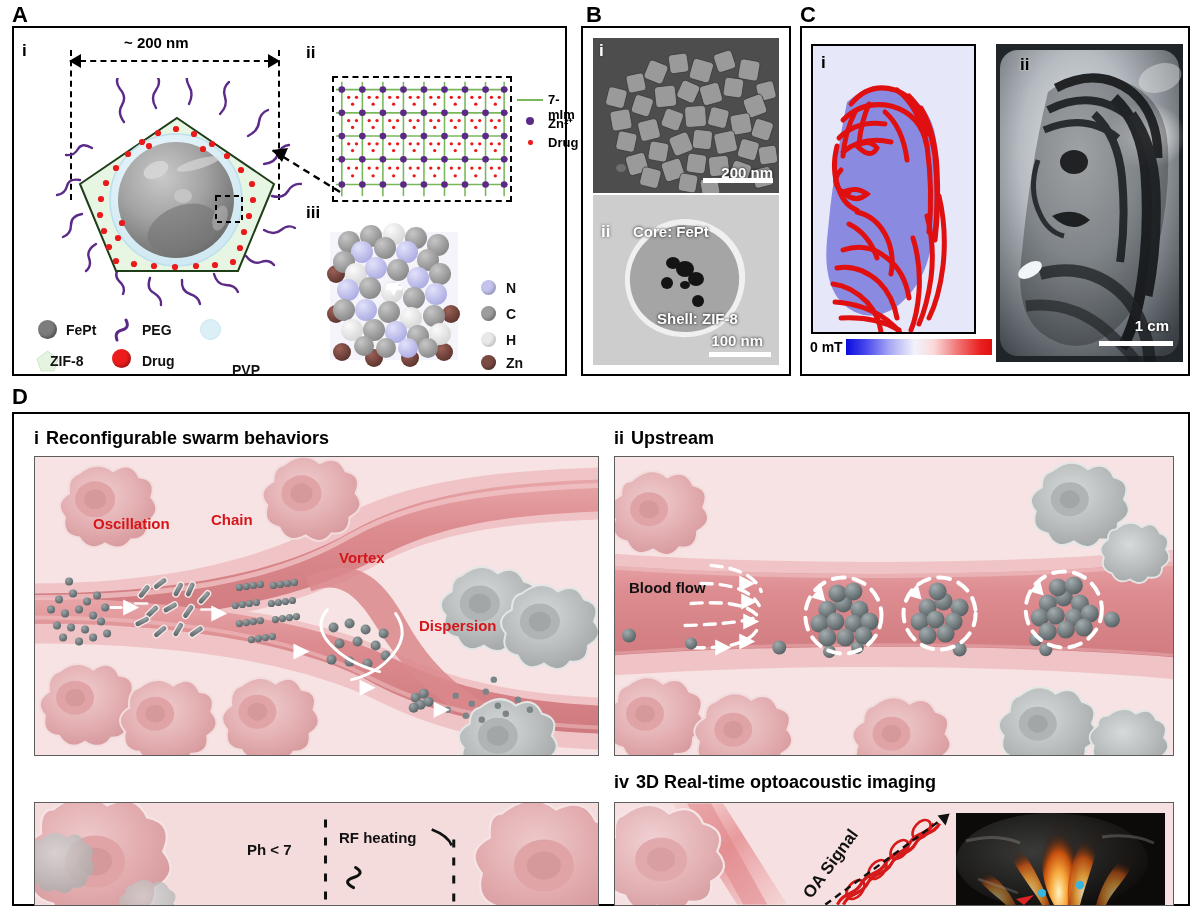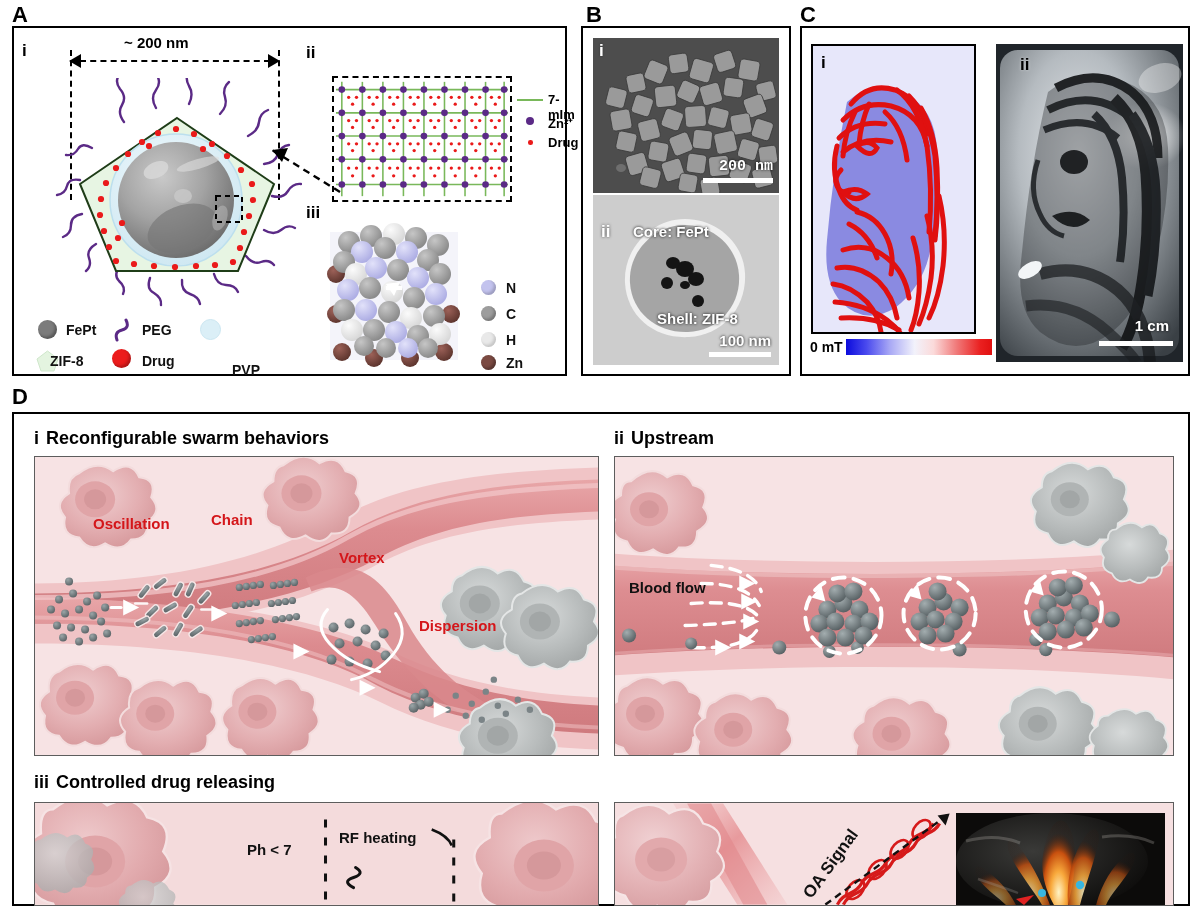--- a/index.html
+++ b/index.html
@@ -580,42 +580,42 @@
           <rect x="94" y="116" width="19" height="19" rx="4" transform="rotate(8 103 125)"></rect>
           <rect x="116" y="118" width="20" height="20" rx="4" transform="rotate(-6 126 128)"></rect>
           <rect x="138" y="124" width="19" height="19" rx="4" transform="rotate(20 147 133)"></rect>
           <rect x="160" y="130" width="19" height="19" rx="4" transform="rotate(-14 169 139)"></rect>
           <rect x="86" y="136" width="18" height="18" rx="4" transform="rotate(10 95 145)"></rect>
           <rect x="108" y="140" width="18" height="18" rx="4" transform="rotate(-10 117 149)"></rect>
         </g>
         <ellipse cx="28" cy="130" rx="5" ry="4" fill="#6e6e6e"></ellipse>
       </svg>
       <div class="roman white" style="left:6px; top:4px;">i</div>
-      <div class="scaletext" style="right:6px; bottom:18px;font-family:Liberation Mono, monospace;">200 nm</div>
+      <div class="scaletext" style="right:6px; bottom:12px;">200 nm</div>
       <div class="scalebar" style="right:6px; bottom:10px; width:70px;"></div>
     </div>
 
     <div class="micro" style="left:10px; top:167px; width:186px; height:170px; background:#cfcfcf;">
       <svg width="186" height="170" viewBox="0 0 186 170">
         <rect width="186" height="170" fill="#cdcdcd"></rect>
         <path d="M92,24 C122,24 150,46 152,78 C154,112 130,140 96,142 C62,144 34,122 32,88 C30,54 58,24 92,24 Z" fill="#f0f0f0"></path>
         <path d="M92,30 C118,30 144,50 146,80 C148,110 126,136 95,137 C64,138 39,118 37,88 C35,56 62,30 92,30 Z" fill="#a5a5a5"></path>
         <g fill="#141414">
           <ellipse cx="92" cy="74" rx="9" ry="8"></ellipse>
           <ellipse cx="80" cy="68" rx="7" ry="6"></ellipse>
           <ellipse cx="103" cy="84" rx="8" ry="7"></ellipse>
           <ellipse cx="74" cy="88" rx="6" ry="6"></ellipse>
           <ellipse cx="105" cy="106" rx="6" ry="6"></ellipse>
           <ellipse cx="92" cy="90" rx="5" ry="4"></ellipse>
         </g>
       </svg>
       <div class="roman" style="left:8px; top:28px; color:#fff; text-shadow:0 0 3px #444;">ii</div>
       <div class="micro-label" style="left:40px; top:28px;">Core: FePt</div>
       <div class="micro-label" style="left:28px; bottom:38px;margin-left:36px;">Shell: ZIF-8</div>
-      <div class="scaletext" style="right:8px; bottom:16px;margin-left:15px;">100 nm</div>
+      <div class="scaletext" style="right:16px; bottom:16px;margin-left:15px;">100 nm</div>
       <div class="scalebar" style="right:8px; bottom:8px; width:62px;"></div>
     </div>
   </div>
 
   <div class="panel-letter" style="left:800px; top:4px;">C</div>
   <div class="frame" id="panelC">
 
     <div class="subframe" style="left:9px; top:16px; width:165px; height:290px; border-width:2px; background:#e9e9fb;">
       <svg width="100%" height="100%" viewBox="0 0 161 286">
         <rect width="161" height="286" fill="#e7e7fa"></rect>
@@ -1065,23 +1065,20 @@
           <g stroke="#ffffff" stroke-width="4" fill="none" stroke-dasharray="12,9" stroke-linecap="round">
             <circle cx="448" cy="152" r="38"></circle>
           </g>
           <polygon points="414,134 424,122 428,138" fill="#ffffff"></polygon>
         </g>
       </svg>
 
       <div class="dark-label" style="left:14px; top:122px;">Blood flow</div>
     </div>
 
-    <div class="sub-title" style="left:20px; top:358px;">
-      <span class="rn">iii</span><span>Controlled drug releasing</span>
-    </div>
     <div class="vesselbox" style="left:20px; top:388px; width:565px; height:104px;">
       <svg width="100%" height="100%" viewBox="0 0 562 101">
         <defs>
           <radialGradient id="cellP3" cx="42%" cy="34%" r="68%">
             <stop offset="0%" stop-color="#eec9cb"></stop>
               <stop offset="60%" stop-color="#e2abae"></stop>
               <stop offset="100%" stop-color="#d5989b"></stop>
           </radialGradient>
           <radialGradient id="cellG3" cx="42%" cy="34%" r="68%">
             <stop offset="0%" stop-color="#d4d7d7"></stop>
@@ -1104,20 +1101,23 @@
         <line x1="290" y1="16" x2="290" y2="101" stroke="#111" stroke-width="3" stroke-dasharray="8,10"></line>
         <line x1="418" y1="36" x2="418" y2="101" stroke="#111" stroke-width="3" stroke-dasharray="8,10"></line>
         <path d="M396,26 q16,6 20,16" stroke="#111" stroke-width="2.6" fill="none"></path>
 
         <path d="M318,84 q-12,-6 0,-10 q12,-4 2,-10" stroke="#111" stroke-width="3" fill="none" stroke-linecap="round"></path>
       </svg>
       <div class="dark-label" style="left:212px; top:38px;">Ph &lt; 7</div>
       <div class="dark-label" style="left:304px; top:26px;">RF heating</div>
     </div>
 
+    <div class="sub-title" style="left:600px; top:358px;">
+      <span class="rn">iv</span><span>3D Real-time optoacoustic imaging</span>
+    </div>
     <div class="vesselbox" style="left:600px; top:388px; width:560px; height:104px;">
       <svg width="100%" height="100%" viewBox="0 0 557 101">
         <defs>
           <linearGradient id="laserG" x1="0" y1="0" x2="1" y2="1">
             <stop offset="0%" stop-color="#eda7a9" stop-opacity="0.2"></stop>
             <stop offset="45%" stop-color="#e58e91" stop-opacity="0.85"></stop>
             <stop offset="100%" stop-color="#eda7a9" stop-opacity="0.2"></stop>
           </linearGradient>
           <radialGradient id="cellP4" cx="42%" cy="34%" r="68%">
             <stop offset="0%" stop-color="#f0d1d3"></stop>

